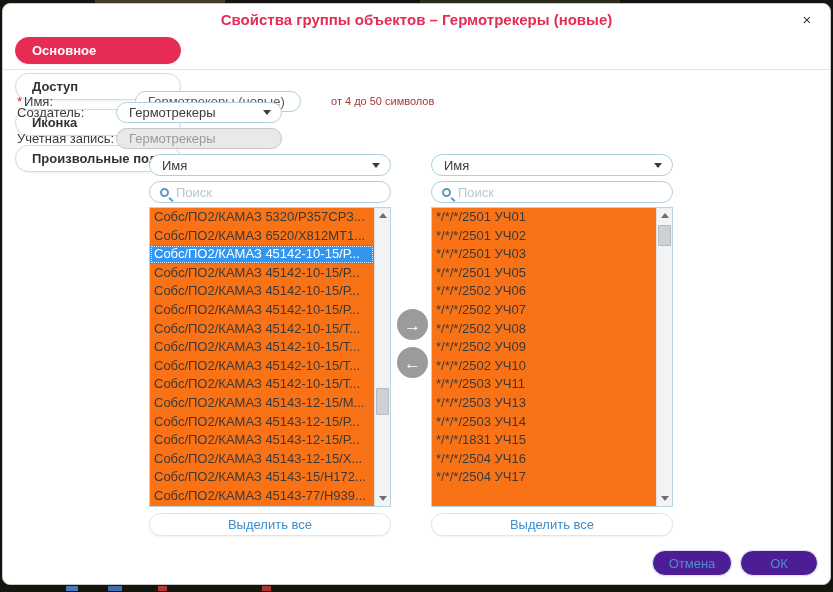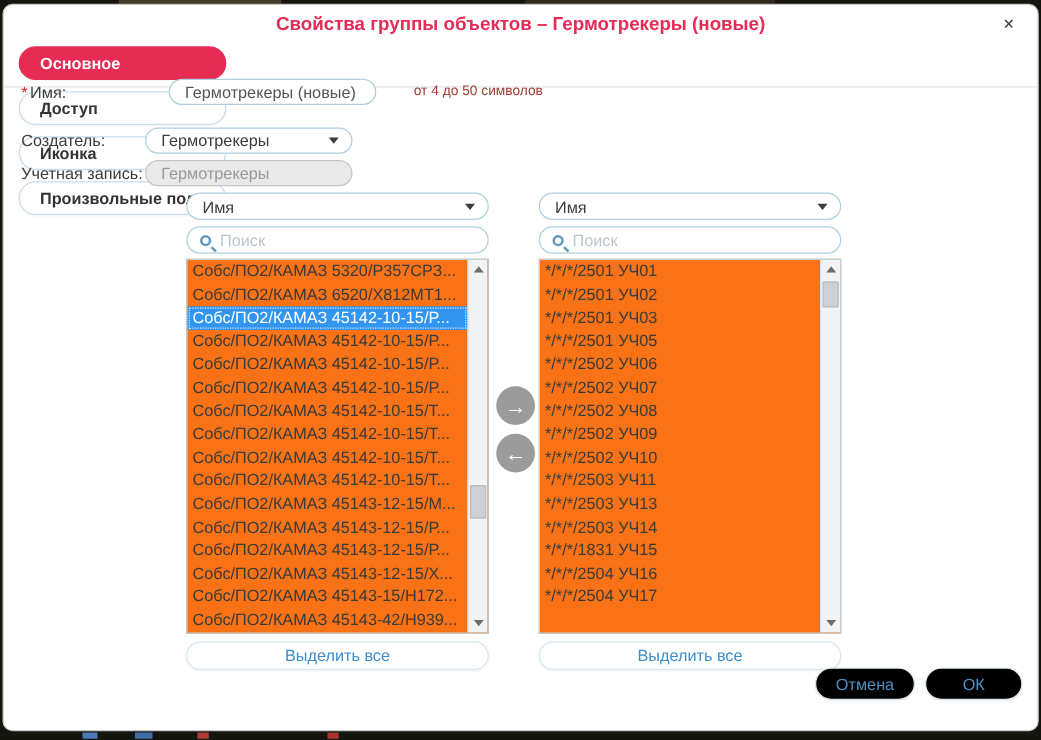--- a/index.html
+++ b/index.html
@@ -65,22 +65,22 @@
   .select-all{margin-top:6px;height:23px;border:1px solid #d9e7ef;border-radius:12px;background:#fff;
     text-align:center;line-height:21px;font-size:13px;color:#3c8dcc;cursor:pointer;
     box-shadow:0 1px 2px rgba(0,0,0,0.06);}
 
   
   .move-btn{position:absolute;left:394px;width:31px;height:31px;border-radius:50%;background:#9b9b9b;
     color:#fff;font-size:17px;line-height:31px;text-align:center;cursor:pointer;border:none;}
   #move-right{top:305px;} #move-left{top:343px;}
 
   
-  .footer-btn{position:absolute;bottom:24px;height:26px;border-radius:14px;border:1px solid #dbe7ee;
-    background:#000000;color:#4b8fc9;font-size:13px;text-align:center;line-height:24px;cursor:pointer;
+  .footer-btn{position:absolute;bottom:8px;height:26px;border-radius:14px;border:1px solid #dbe7ee;
+    background:#4c1d95;color:#4b8fc9;font-size:13px;text-align:center;line-height:24px;cursor:pointer;
     box-shadow:0 1px 2px rgba(0,0,0,0.06);}
   #cancel-btn{right:98px;width:80px;} #ok-btn{right:12px;width:78px;}
 </style>
 </head>
 <body>
 
 <div id="screen">
   <div class="bg-artifact" style="left:66px;bottom:1px;width:12px;height:5px;background:#4a7ab5;"></div>
   <div class="bg-artifact" style="left:108px;bottom:1px;width:14px;height:5px;background:#3f6fa8;"></div>
   <div class="bg-artifact" style="left:158px;bottom:1px;width:9px;height:5px;background:#b23a35;"></div>
@@ -94,21 +94,21 @@
     <div class="close-btn">×</div>
 
     <div class="tabs">
       <div class="tab active">Основное</div>
       <div class="tab">Доступ</div>
       <div class="tab">Иконка</div>
       <div class="tab">Произвольные поля</div>
     </div>
     <div class="divider"></div>
 
-    <div class="form-row" style="top:58px;gap:19px;">
+    <div class="form-row" style="top:86px;gap:19px;">
       <span class="lbl"><span class="req">*</span><span>Имя:</span></span>
       <input class="pill-input" value="Гермотрекеры (новые)" style="">
       <span class="hint">от 4 до 50 символов</span>
     </div>
 
     <div class="form-row" style="top:97px;">
       <span class="lbl">Создатель:</span>
       <div class="pill-select">
         <span>Гермотрекеры</span>
         <span class="tri-down"></span>
@@ -139,21 +139,21 @@
             <div class="list-row">Собс/ПО2/КАМАЗ 45142-10-15/Р...</div>
             <div class="list-row">Собс/ПО2/КАМАЗ 45142-10-15/Т...</div>
             <div class="list-row">Собс/ПО2/КАМАЗ 45142-10-15/Т...</div>
             <div class="list-row">Собс/ПО2/КАМАЗ 45142-10-15/Т...</div>
             <div class="list-row">Собс/ПО2/КАМАЗ 45142-10-15/Т...</div>
             <div class="list-row">Собс/ПО2/КАМАЗ 45143-12-15/М...</div>
             <div class="list-row">Собс/ПО2/КАМАЗ 45143-12-15/Р...</div>
             <div class="list-row">Собс/ПО2/КАМАЗ 45143-12-15/Р...</div>
             <div class="list-row">Собс/ПО2/КАМАЗ 45143-12-15/Х...</div>
             <div class="list-row">Собс/ПО2/КАМАЗ 45143-15/Н172...</div>
-            <div class="list-row">Собс/ПО2/КАМАЗ 45143-42/Н939...</div>
+            <div class="list-row">Собс/ПО2/КАМАЗ 45143-77/Н939...</div>
             <div class="list-row">Собс/ПО2/КАМАЗ 45143-42/Н957...</div>
           </div>
         <div class="vscroll">
           <div class="sbtn up">
               <span class="tri-up-s"></span>
             </div>
           <div class="sthumb" id="left-thumb"></div>
           <div class="sbtn down">
               <span class="tri-down-s"></span>
             </div>

